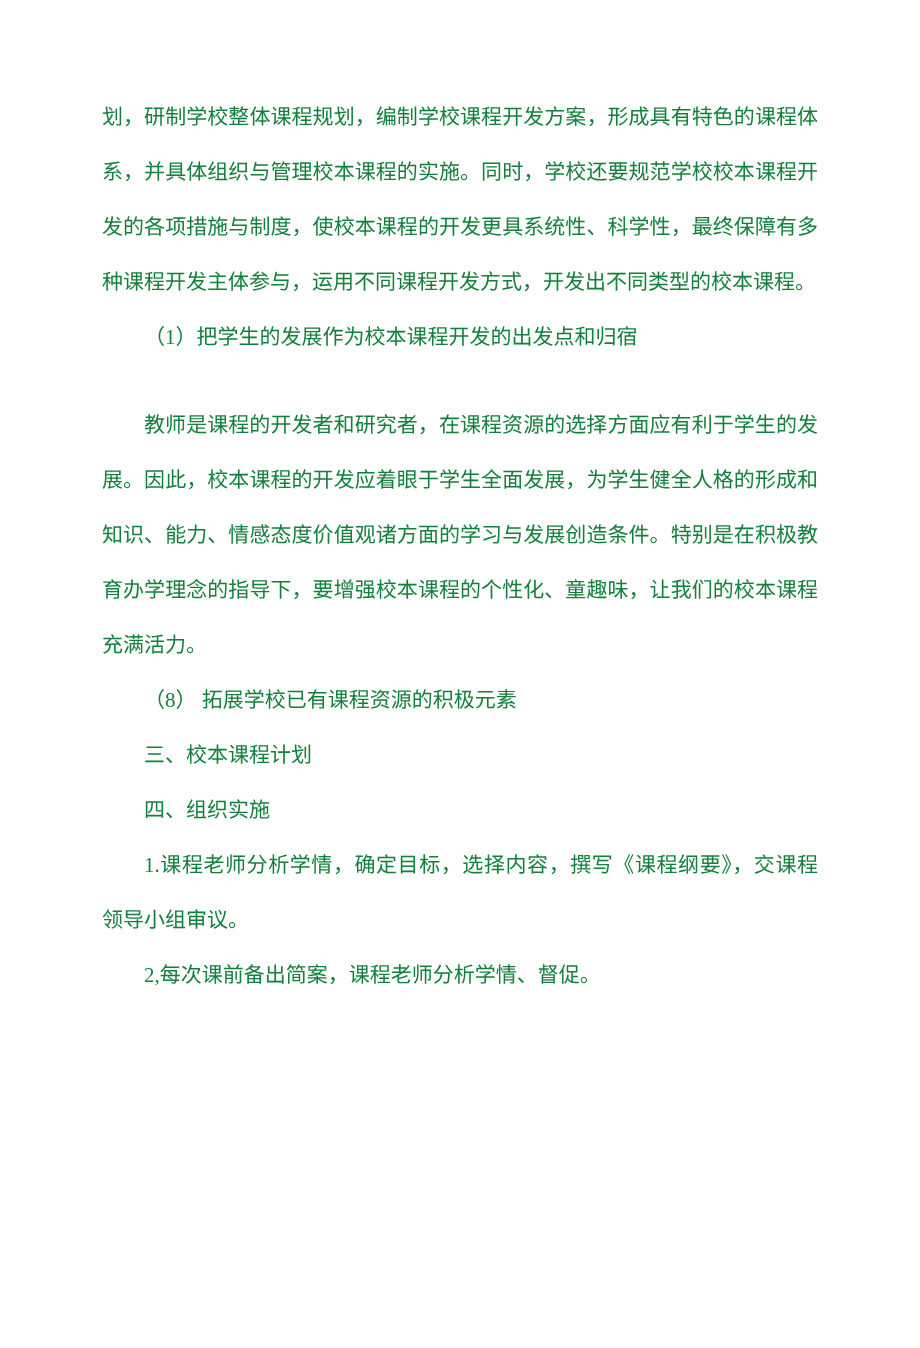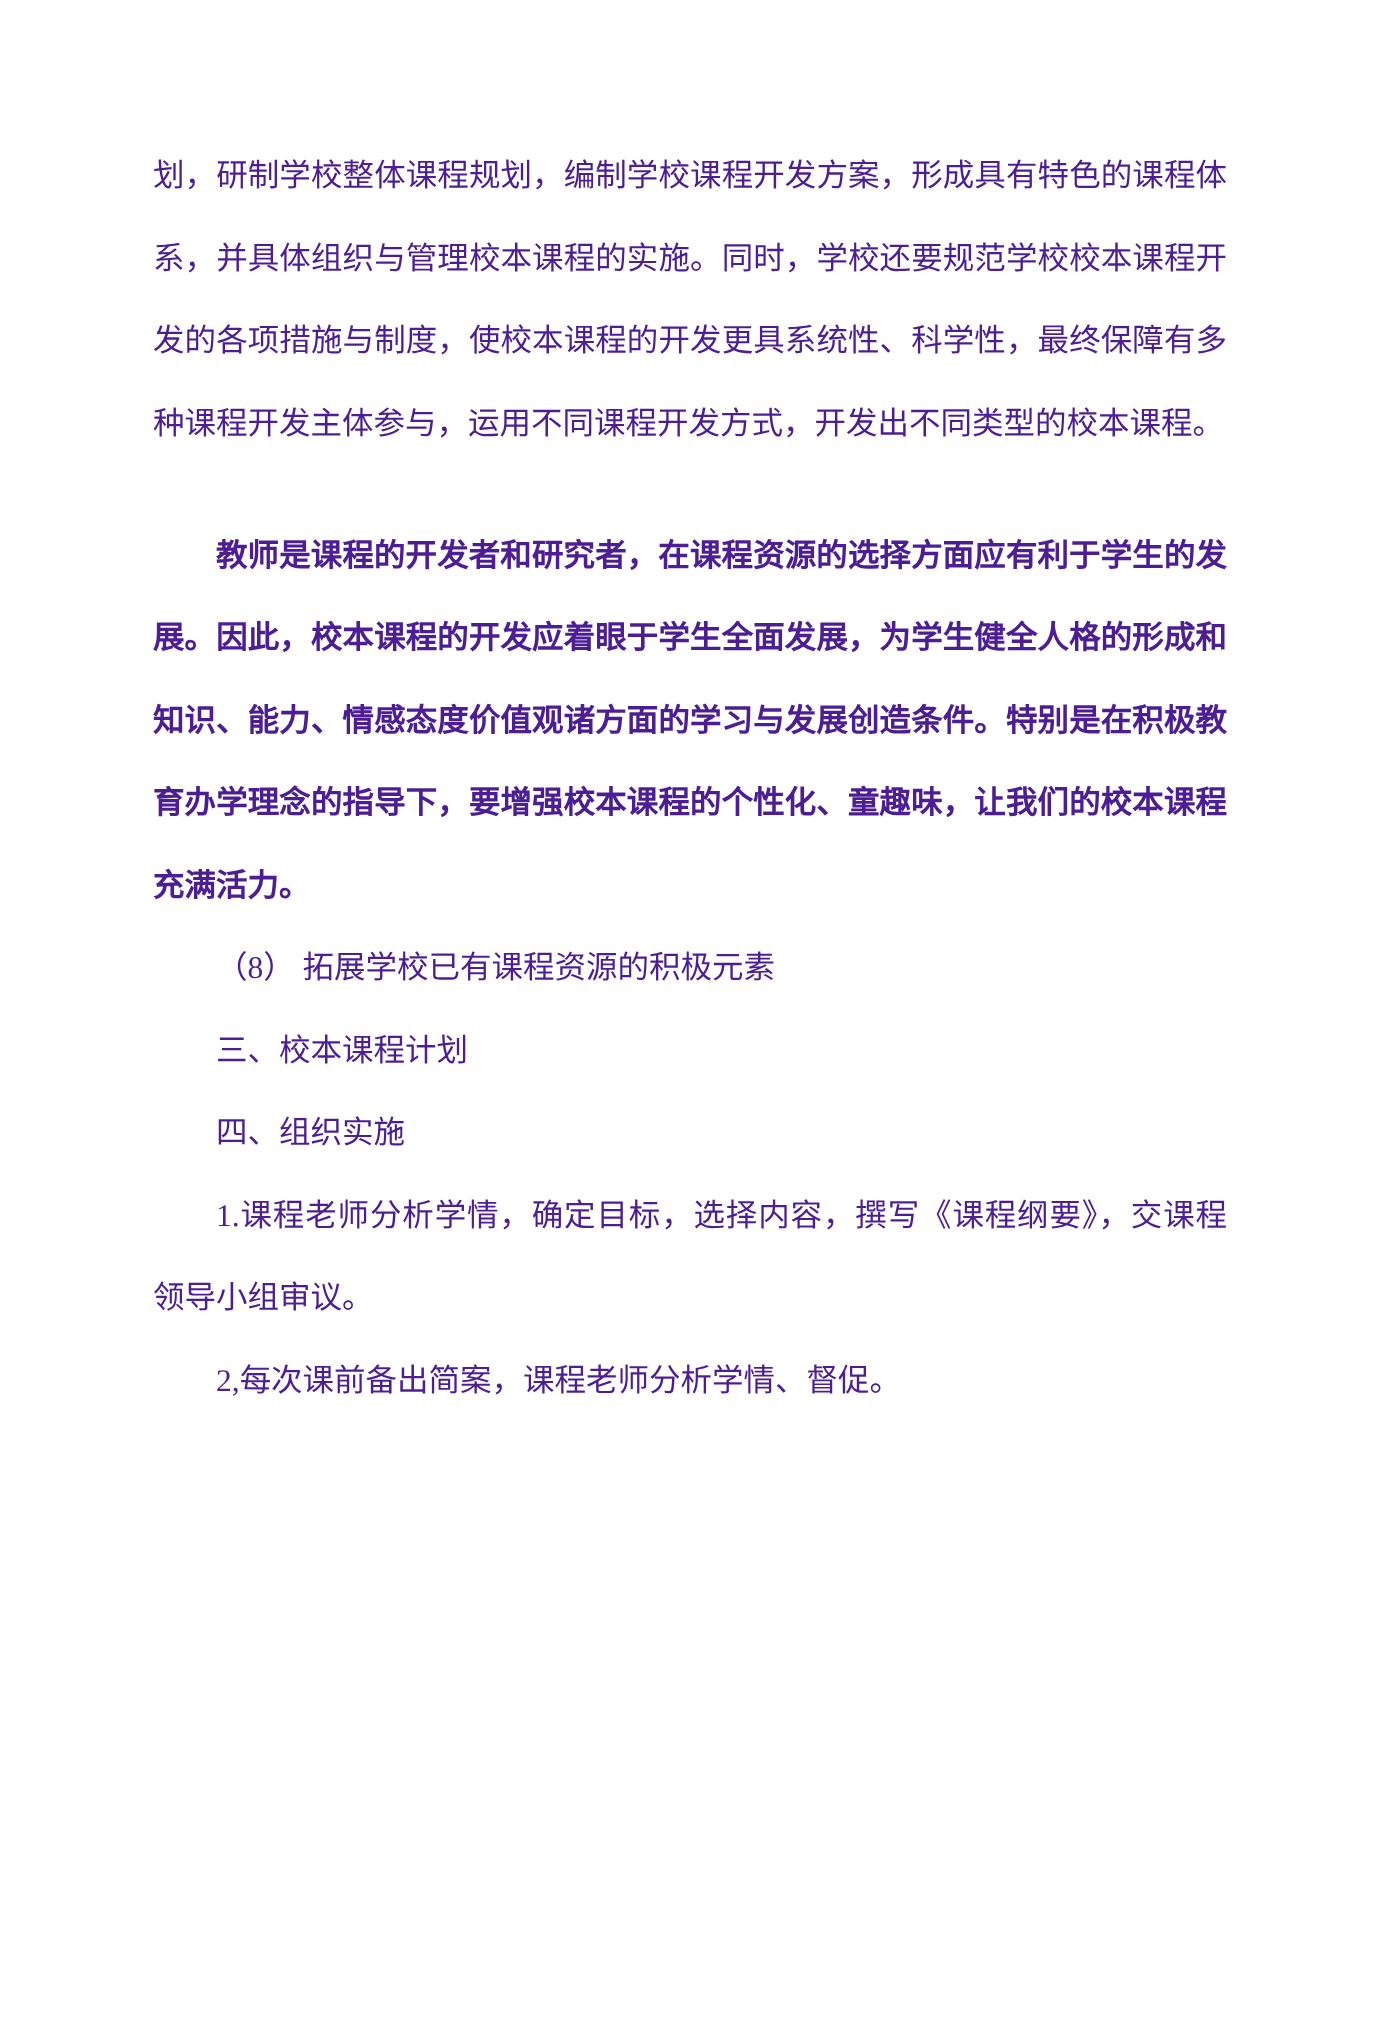--- a/index.html
+++ b/index.html
@@ -10,40 +10,41 @@
     overflow: hidden;
     background: #ffffff;
   }
   .page {
     box-sizing: content-box;
     width: 716px;
     padding: 90px 100px 92px 102px;
     font-family: "Liberation Serif", "DejaVu Serif", serif;
     font-size: 21px;
     line-height: 55px;
-    color: #4c1d95;
+    color: #15803d;
   }
   .para {
     margin: 0;
     text-align: justify;
     text-indent: 2em;
     word-break: normal;
   }
   .no-indent { text-indent: 0; }
-  .gap-before { margin-top: 33px; font-weight: bold; }
+  .gap-before { margin-top: 33px; }
   .bold { font-weight: bold; }
 </style>
 </head>
 <body>
 
 <div class="page">
 
   <p class="para no-indent">划，研制学校整体课程规划，编制学校课程开发方案，形成具有特色的课程体系，并具体组织与管理校本课程的实施。同时，学校还要规范学校校本课程开发的各项措施与制度，使校本课程的开发更具系统性、科学性，最终保障有多种课程开发主体参与，运用不同课程开发方式，开发出不同类型的校本课程。</p>
 
 
+  <p class="para">（1）把学生的发展作为校本课程开发的出发点和归宿</p>
 
   <p class="para gap-before">教师是课程的开发者和研究者，在课程资源的选择方面应有利于学生的发展。因此，校本课程的开发应着眼于学生全面发展，为学生健全人格的形成和知识、能力、情感态度价值观诸方面的学习与发展创造条件。特别是在积极教育办学理念的指导下，要增强校本课程的个性化、童趣味，让我们的校本课程充满活力。</p>
 
   <p class="para">（8） 拓展学校已有课程资源的积极元素</p>
 
 
   <p class="para">三、校本课程计划</p>
 
 
   <p class="para">四、组织实施</p>

